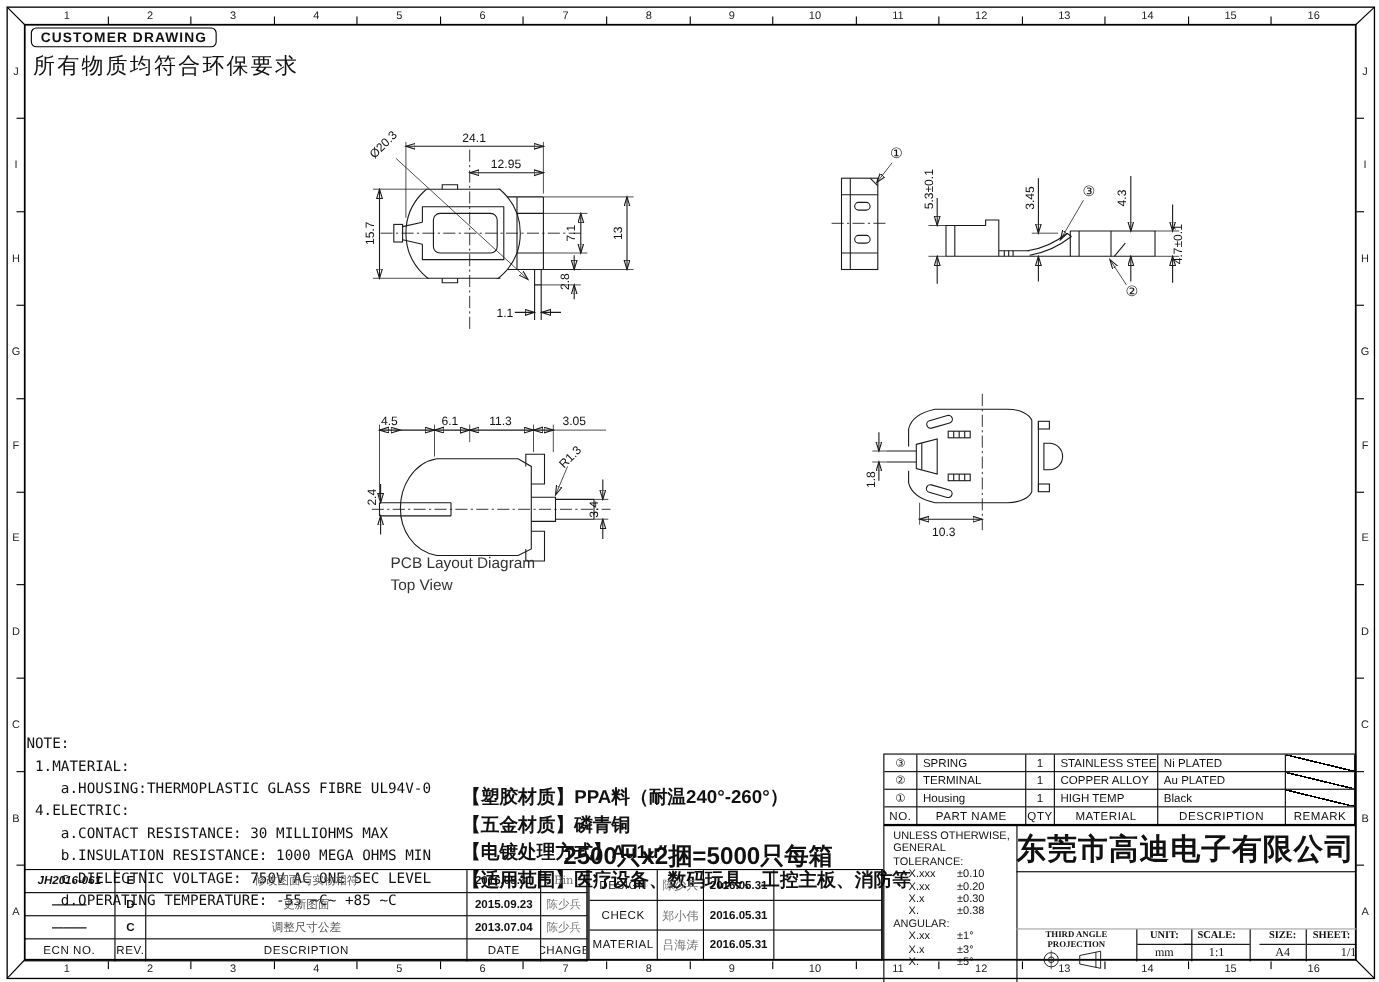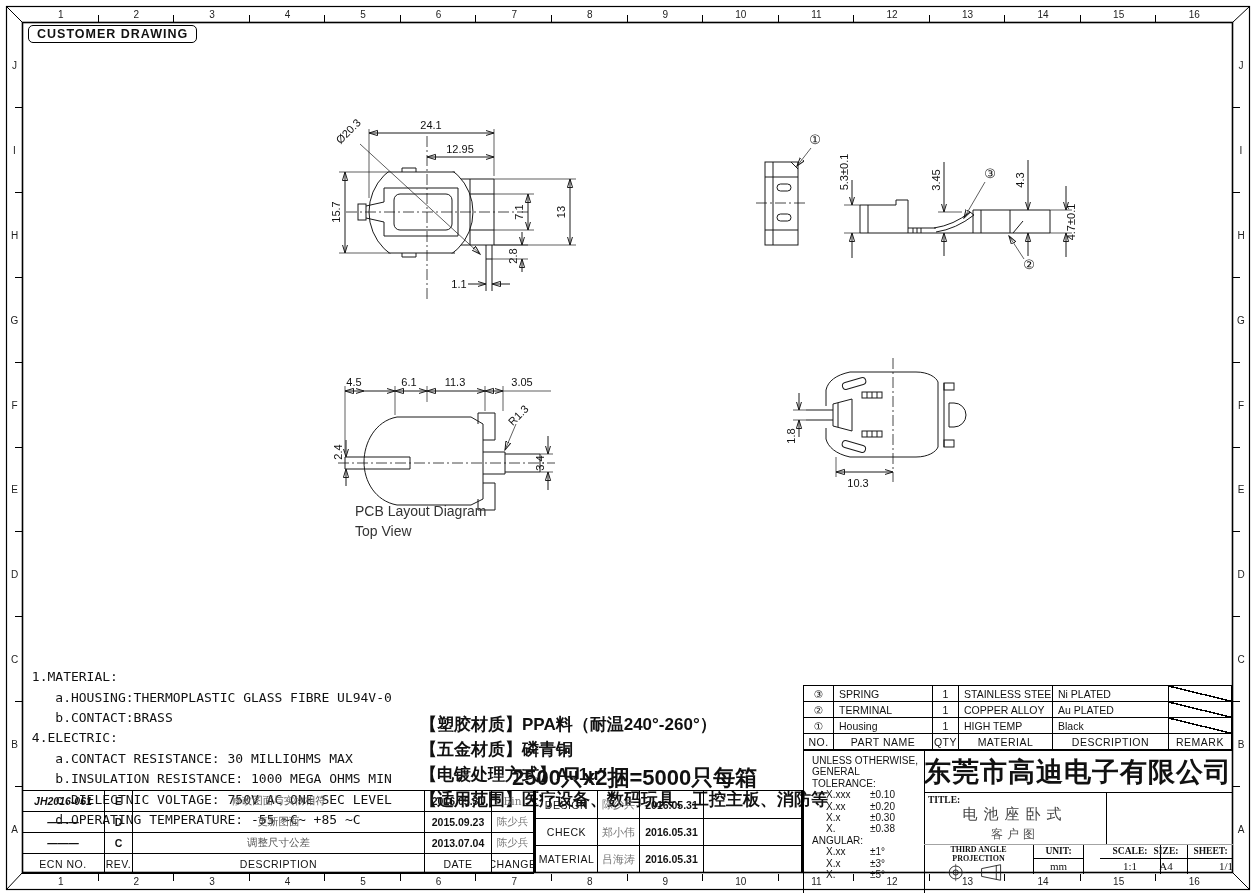--- a/index.html
+++ b/index.html
@@ -127,20 +127,21 @@
       <div class="bcell">G</div>
       <div class="bcell">F</div>
       <div class="bcell">E</div>
       <div class="bcell">D</div>
       <div class="bcell">C</div>
       <div class="bcell">B</div>
       <div class="bcell">A</div>
     </div>
 
   <div class="abs stamp" style="left:28px;top:25px;">CUSTOMER DRAWING</div>
+  <div class="abs econote" style="left:30px;top:46px;">所有物质均符合环保要求</div>
 
   <svg class="draw abs" style="left:318px;top:98px;" width="330" height="230" viewBox="0 0 330 230">
     <defs>
       <marker id="mA" markerWidth="10" markerHeight="8" refX="8.5" refY="3" orient="auto-start-reverse" markerUnits="userSpaceOnUse">
         <path d="M0,0.4 L8.5,3 L0,5.6 Z" fill="#111" stroke="none"></path>
       </marker>
     </defs>
     <g>
       <circle cx="103" cy="114" r="52"></circle>
       <rect class="wo" x="44" y="56" width="118" height="17.5"></rect>
@@ -347,21 +348,21 @@
       <line x1="13" y1="87" x2="13" y2="70" marker-end="url(#mD)"></line>
       <text x="9" y="86" transform="rotate(-90 9 86)">1.8</text>
       <line class="ext" x1="50" y1="107" x2="50" y2="127"></line>
       <line x1="50" y1="122" x2="107" y2="122" marker-start="url(#mD)" marker-end="url(#mD)"></line>
       <text x="72" y="137">10.3</text>
     </g>
   </svg>
 
   <div class="abs noteblock" style="left:24px;top:606px;">
     
-  <div> 1.MATERIAL:</div><div>    a.HOUSING:THERMOPLASTIC GLASS FIBRE UL94V-0</div><div>    b.CONTACT:BRASS</div><div> 4.ELECTRIC:</div><div>    a.CONTACT RESISTANCE: 30 MILLIOHMS MAX</div><div>    b.INSULATION RESISTANCE: 1000 MEGA OHMS MIN</div><div>    c.DIELECTNIC VOLTAGE: 750V AC ONE SEC LEVEL</div><div>    d.OPERATING TEMPERATURE: -55 ~C~ +85 ~C</div></div>
+  <div>NOTE:</div><div> 1.MATERIAL:</div><div>    a.HOUSING:THERMOPLASTIC GLASS FIBRE UL94V-0</div><div> 4.ELECTRIC:</div><div>    a.CONTACT RESISTANCE: 30 MILLIOHMS MAX</div><div>    b.INSULATION RESISTANCE: 1000 MEGA OHMS MIN</div><div>    c.DIELECTNIC VOLTAGE: 750V AC ONE SEC LEVEL</div><div>    d.OPERATING TEMPERATURE: -55 ~C~ +85 ~C</div></div>
 
   <div class="abs specblock" style="left:420px;top:637px;">
     
   <div>【塑胶材质】PPA料（耐温240°-260°）</div><div>【五金材质】磷青铜</div><div>【电镀处理方式】Au1μ″</div><div>【适用范围】医疗设备、数码玩具、工控主板、消防等</div></div>
   <div class="abs spec2" style="left:512px;top:763px;">2500只x2捆=5000只每箱</div>
 
   <div class="grid" style="left:803px;top:685px;width:430px;height:65px;grid-template-columns:30px 99px 26px 94px 116px 1fr;grid-template-rows:16px 16px 16px 17px;">
     <div style="display:contents;">
       
     <div class="row">
@@ -430,43 +431,38 @@
         <div class="trow">
         <span>X.</span>
           <span>±5°</span>
       </div>
       </div>
   </div>
 
   <div class="tb" style="left:924px;top:750px;width:309px;height:123px;font-family:Liberation Serif, serif;">
     <div class="company" style="height:42px;">东莞市高迪电子有限公司</div>
 
-    <div class="abs" style="left:0;top:42px;width:183px;height:51px;border-right:1px solid #000;box-sizing:border-box;">
-      <div class="lab" style="padding:2px 0 0 4px;">TITLE:</div>
-      <div style="text-align:center;font-size:15px;letter-spacing:6px;color:#444;">电池座卧式</div>
-      <div style="text-align:center;font-size:12px;letter-spacing:4px;color:#555;margin-top:2px;">客户图</div>
-    </div>
 
     <div class="abs" style="left:0;top:93px;width:309px;height:30px;border-top:1px solid #a3a3a3;box-sizing:border-box;">
       <div class="abs" style="left:0;top:0;width:110px;height:29px;border-right:1px solid #000;box-sizing:border-box;text-align:center;">
         <div style="font-size:8px;font-weight:600;">THIRD ANGLE PROJECTION</div>
         <svg class="draw" width="86" height="19" viewBox="0 0 86 22">
           <circle cx="16" cy="11" r="7.5"></circle>
             <circle cx="16" cy="11" r="3"></circle>
           <line class="ext" x1="4" y1="11" x2="28" y2="11"></line>
           <line class="ext" x1="16" y1="1" x2="16" y2="21"></line>
           <path d="M46,6.5 L46,15.5 L68,20 L68,2 Z"></path>
           <line x1="63" y1="3" x2="63" y2="19"></line>
         </svg>
       </div>
       <div class="abs" style="left:110px;top:0;width:50px;height:29px;border-right:1px solid #000;box-sizing:border-box;text-align:center;">
         <div class="lab" style="height:14px;border-bottom:1px solid #000;box-sizing:border-box;padding-top:1px;">UNIT:</div>
         <div style="font-size:11px;padding-top:1px;">mm</div>
       </div>
-      <div class="abs" style="left:176px;top:0;width:61px;height:29px;border-right:1px solid #000;box-sizing:border-box;text-align:center;">
+      <div class="abs" style="left:152px;top:0;width:61px;height:29px;border-right:1px solid #000;box-sizing:border-box;text-align:center;">
         <div class="lab" style="height:14px;border-bottom:1px solid #000;box-sizing:border-box;padding-top:1px;">SCALE:</div>
         <div style="font-size:11px;padding-top:1px;">1:1</div>
       </div>
       <div class="abs" style="left:221px;top:0;width:43px;height:29px;border-right:1px solid #000;box-sizing:border-box;text-align:center;">
         <div class="lab" style="height:14px;border-bottom:1px solid #000;box-sizing:border-box;padding-top:1px;">SIZE:</div>
         <div style="font-size:11px;padding-top:1px;">A4</div>
       </div>
       <div class="abs" style="left:264px;top:0;width:45px;height:29px;box-sizing:border-box;text-align:center;">
         <div class="lab" style="height:14px;border-bottom:1px solid #000;box-sizing:border-box;padding-top:1px;">SHEET:</div>
         <div style="font-size:11px;padding-top:1px;text-align:right;">1/1</div>

